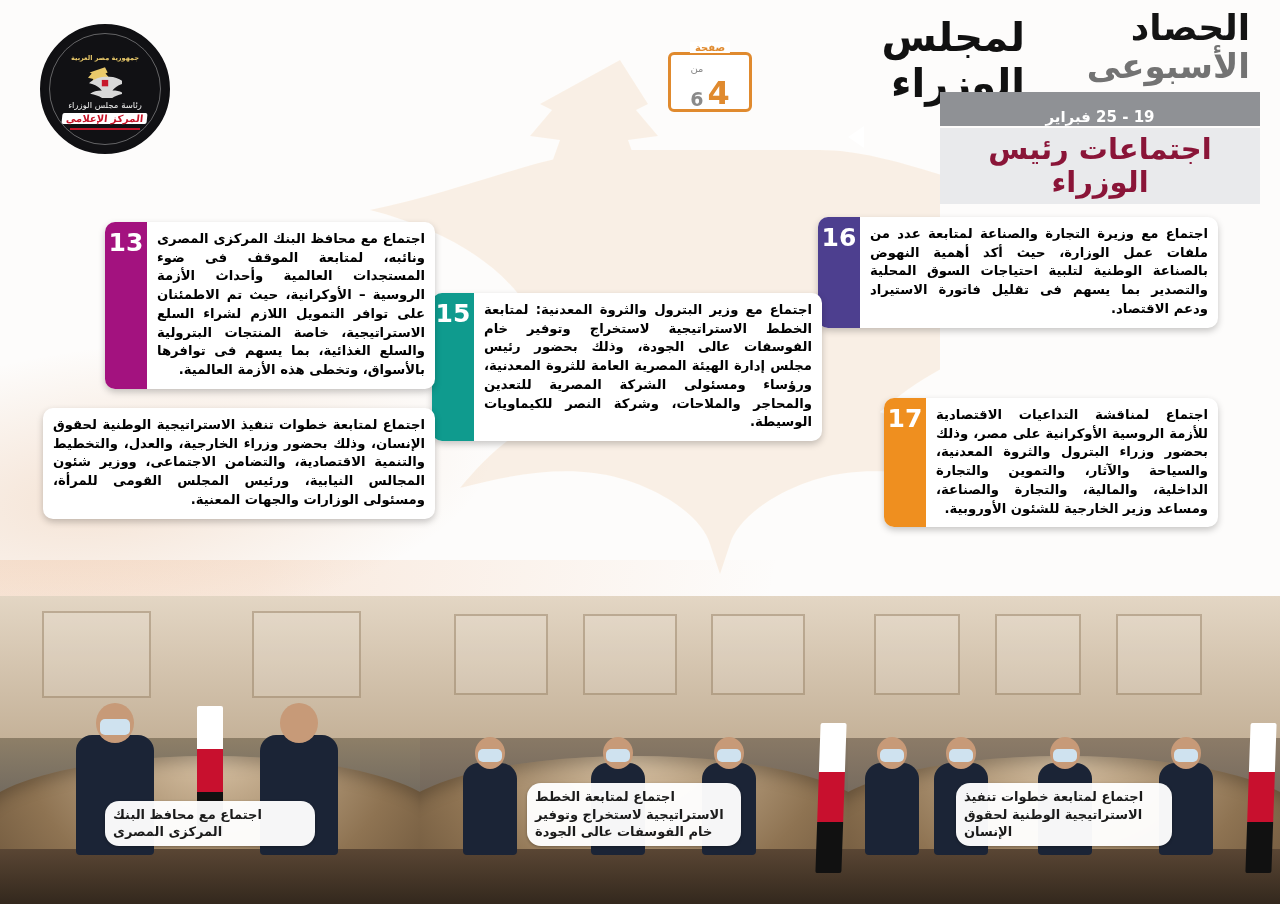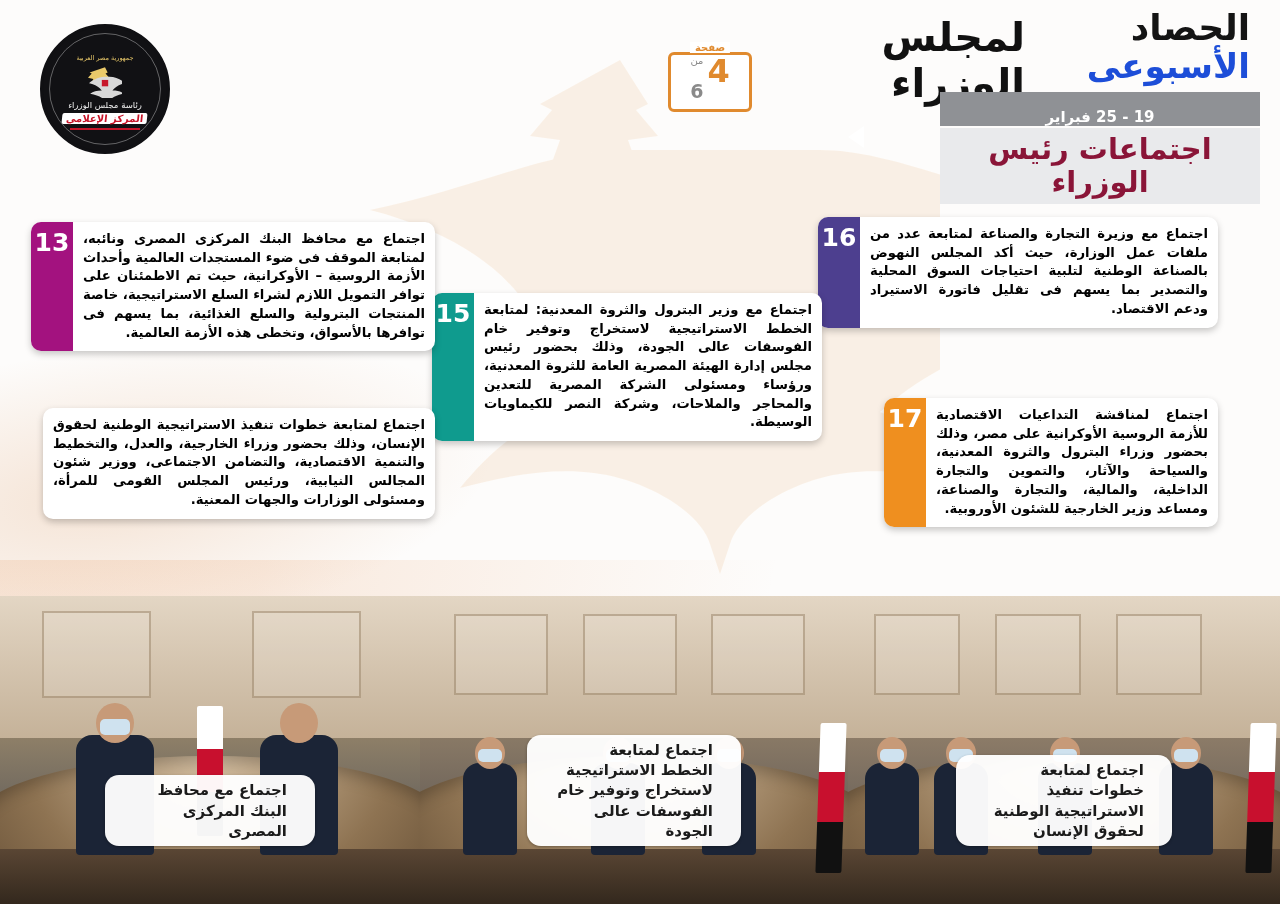--- a/index.html
+++ b/index.html
@@ -56,21 +56,21 @@
     align-items: center; justify-content: center;
     color: #fff;
     border: 3px solid #101013;
   }
   .logo-badge .ring {
     position: absolute; inset: 6px;
     border-radius: 50%;
     border: 1px solid rgba(255,255,255,0.35);
   }
   .logo-top-text {
-    font-size: 6.5px; color: #e9c96a; letter-spacing: 0px; margin-top: 6px;
+    font-size: 6.5px; color: #e9c96a; letter-spacing: 0px; margin-top: 6px; font-weight: bold;
   }
   .logo-eagle {
     width: 34px; height: 34px; margin: 2px 0 1px 0;
   }
   .logo-mid-text { font-size: 8.5px; color: #f2f2f2; margin-top: 1px; }
   .logo-bottom-text {
     font-size: 10px; color: #c7162a; font-weight: bold;
     background: #fff; border-radius: 2px; padding: 0 4px; margin-top: 3px;
     transform: skewX(-6deg);
   }
@@ -80,21 +80,21 @@
     left: 690px; top: 8px;
     width: 560px;
     text-align: left;
     direction: rtl;
   }
   .big-title .line1 {
     font-size: 36px; font-weight: bold; color: #141414; line-height: 1.1;
     text-align: right;
   }
   .big-title .line2 {
-    font-size: 34px; font-weight: bold; color: #1d4ed8; line-height: 1.1;
+    font-size: 34px; font-weight: bold; color: #737373; line-height: 1.1;
     text-align: right;
   }
 
   .date-bar {
     position: absolute;
     left: 940px; top: 92px;
     width: 320px; height: 34px;
     background: #8f9195;
     display: flex; align-items: flex-end; justify-content: center;
   }
@@ -112,21 +112,21 @@
     color: #8a1538; font-size: 29px; font-weight: bold; line-height: 1.15;
   }
 
   .page-badge {
     position: absolute;
     left: 668px; top: 52px;
     width: 84px; height: 60px;
     background: #fff;
     border: 3px solid #e08a2e;
     border-radius: 6px;
-    display: flex; align-items: flex-start; justify-content: center;
+    display: flex; align-items: flex-end; justify-content: center;
     gap: 4px;
   }
   .page-badge .cur { color: #e08a2e; font-size: 32px; font-weight: bold; line-height: 1; }
   .page-badge .of { color: #8a8a8a; font-size: 10px; line-height: 1.1; }
   .page-badge .tot { color: #8a8a8a; font-size: 19px; font-weight: bold; line-height: 1; }
   .page-badge .label {
     position: absolute; top: -13px; left: 50%; transform: translateX(-50%);
     background: #fff; padding: 0 5px; color: #e08a2e; font-size: 10px; font-weight: bold;
   }
   .play-tri {
@@ -169,21 +169,21 @@
     line-height: 1.42;
     font-weight: bold;
   }
 
   .card-16 { right: 62px; top: 217px; width: 400px; }
   .card-16 .num { background: #4d3f8f; }
   .card-17 { right: 62px; top: 398px; width: 334px; }
   .card-17 .num { background: #ef8f1f; }
   .card-15 { right: 458px; top: 284px; width: 390px; margin-top: 9px; }
   .card-15 .num { background: #0f9b8e; }
-  .card-13 { right: 845px; top: 222px; width: 404px; }
+  .card-13 { right: 845px; top: 222px; width: 330px; }
   .card-13 .num { background: #a3127f; }
   .card-14 { right: 845px; top: 408px; width: 392px; }
   .card-14 .num { background: #1783c4; }
 
   
   .photos {
     position: absolute;
     left: 0; top: 596px;
     width: 1280px; height: 308px;
     display: flex;
@@ -239,25 +239,25 @@
     background: linear-gradient(180deg,#ffffff 0 33%, #c8102e 33% 66%, #111 66% 100%);
     border-radius: 2px;
     transform: skewX(-2deg);
   }
   .caption {
     position: absolute;
     left: 50%; transform: translateX(-50%);
     bottom: 58px;
     background: rgba(255,255,255,0.96);
     border-radius: 14px;
-    padding: 5px 28px;
-    font-size: 15px;
+    padding: 5px 8px;
+    font-size: 13px;
     font-weight: bold;
     color: #1b1b1b;
-    text-align: right;
+    text-align: left;
     direction: rtl;
     line-height: 1.35;
     box-shadow: 0 1px 3px rgba(0,0,0,0.3);
     max-width: 92%;
   }
 </style>
 </head>
 <body>
 
 <div class="page">
@@ -314,21 +314,21 @@
       <span>19 - 25 فبراير</span>
     </div>
 
     <div class="section-bar">
       <span>اجتماعات رئيس الوزراء</span>
     </div>
   </div>
 
   <div class="card card-16">
     <div class="num">16</div>
-    <div class="body">اجتماع مع وزيرة التجارة والصناعة لمتابعة عدد من ملفات عمل الوزارة، حيث أكد المجلس النهوض بالصناعة الوطنية لتلبية احتياجات السوق المحلية والتصدير بما يسهم فى تقليل فاتورة الاستيراد ودعم الاقتصاد.</div>
+    <div class="body">اجتماع مع وزيرة التجارة والصناعة لمتابعة عدد من ملفات عمل الوزارة، حيث أكد أهمية النهوض بالصناعة الوطنية لتلبية احتياجات السوق المحلية والتصدير بما يسهم فى تقليل فاتورة الاستيراد ودعم الاقتصاد.</div>
   </div>
 
   <div class="card card-17">
     <div class="num">17</div>
     <div class="body">اجتماع لمناقشة التداعيات الاقتصادية للأزمة الروسية الأوكرانية على مصر، وذلك بحضور وزراء البترول والثروة المعدنية، والسياحة والآثار، والتموين والتجارة الداخلية، والمالية، والتجارة والصناعة، ومساعد وزير الخارجية للشئون الأوروبية.</div>
   </div>
 
   <div class="card card-15">
     <div class="num">15</div>
     <div class="body">اجتماع مع وزير البترول والثروة المعدنية: لمتابعة الخطط الاستراتيجية لاستخراج وتوفير خام الفوسفات عالى الجودة، وذلك بحضور رئيس مجلس إدارة الهيئة المصرية العامة للثروة المعدنية، ورؤساء ومسئولى الشركة المصرية للتعدين والمحاجر والملاحات، وشركة النصر للكيماويات الوسيطة.</div>

